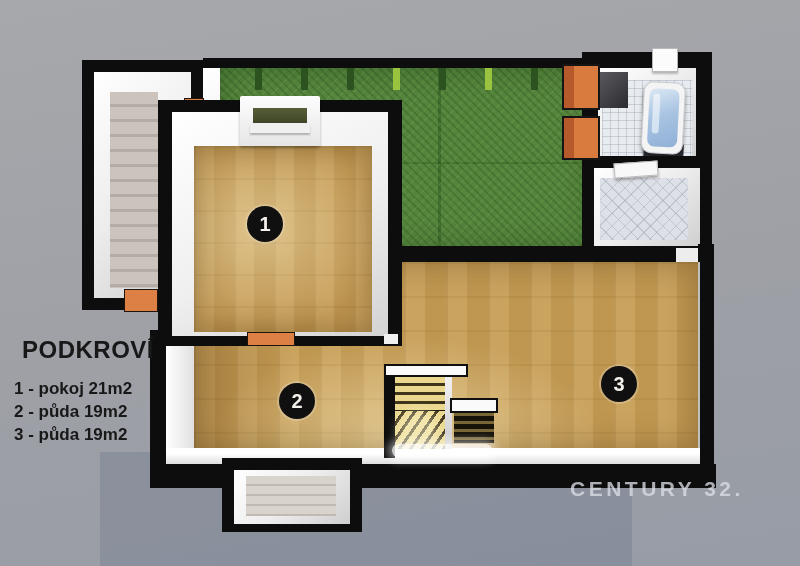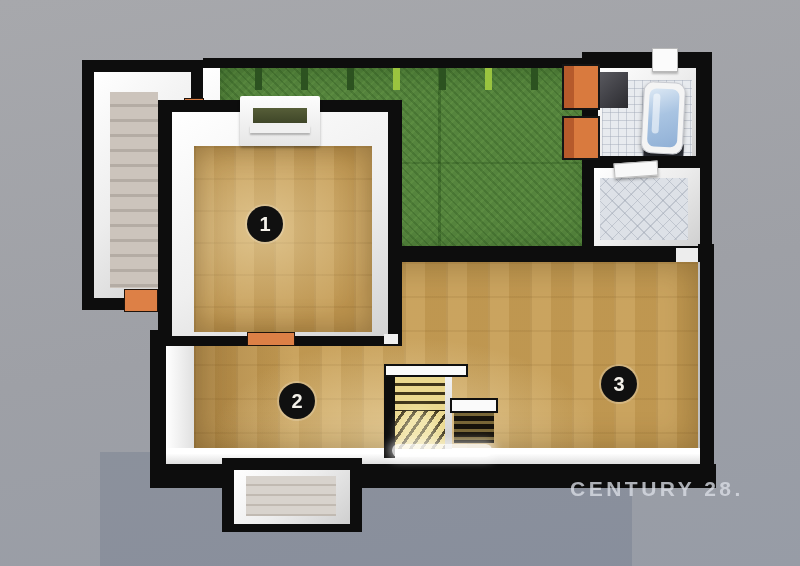--- a/index.html
+++ b/index.html
@@ -152,16 +152,22 @@
   <div class="abs marker" style="left:247px;top:206px;">
       <span>1</span>
     </div>
   <div class="abs marker" style="left:279px;top:383px;">
       <span>2</span>
     </div>
   <div class="abs marker" style="left:601px;top:366px;">
       <span>3</span>
     </div>
 
+  <div class="legend">
+    <div class="legend-title">PODKROVÍ</div>
+    <p class="legend-item">1 - pokoj 21m2</p>
+    <p class="legend-item">2 - půda 19m2</p>
+    <p class="legend-item">3 - půda 19m2</p>
+  </div>
 
-  <div class="watermark">CENTURY 28.</div>
+  <div class="watermark">CENTURY 32.</div>
 
 </div>
 
 </body></html>

